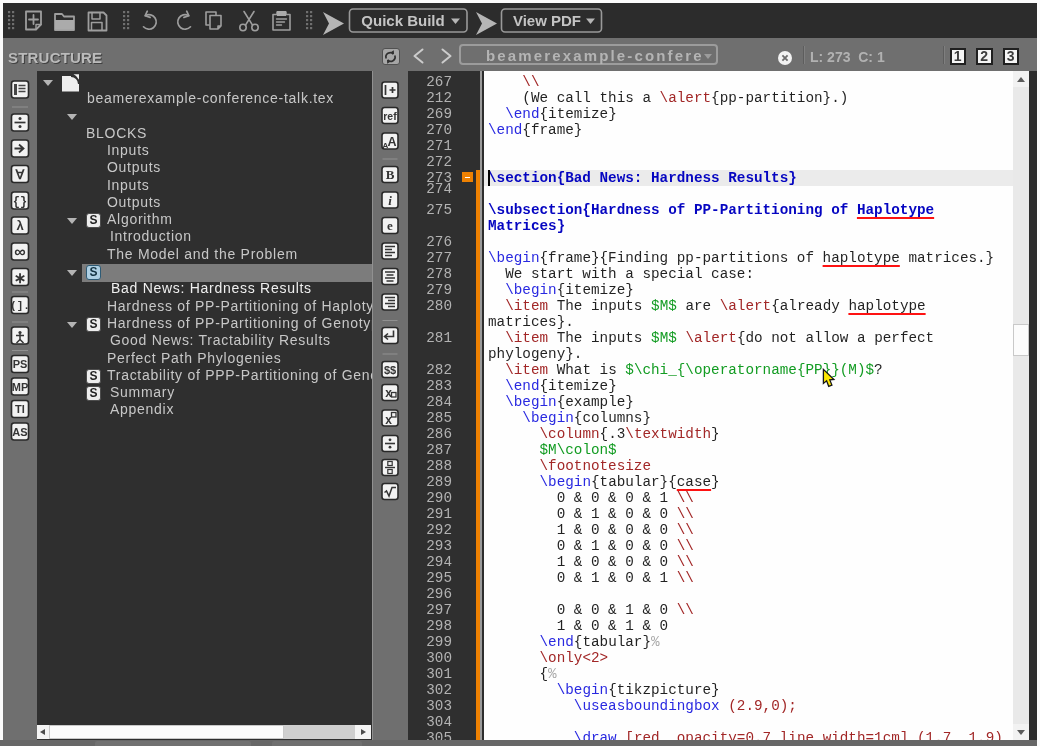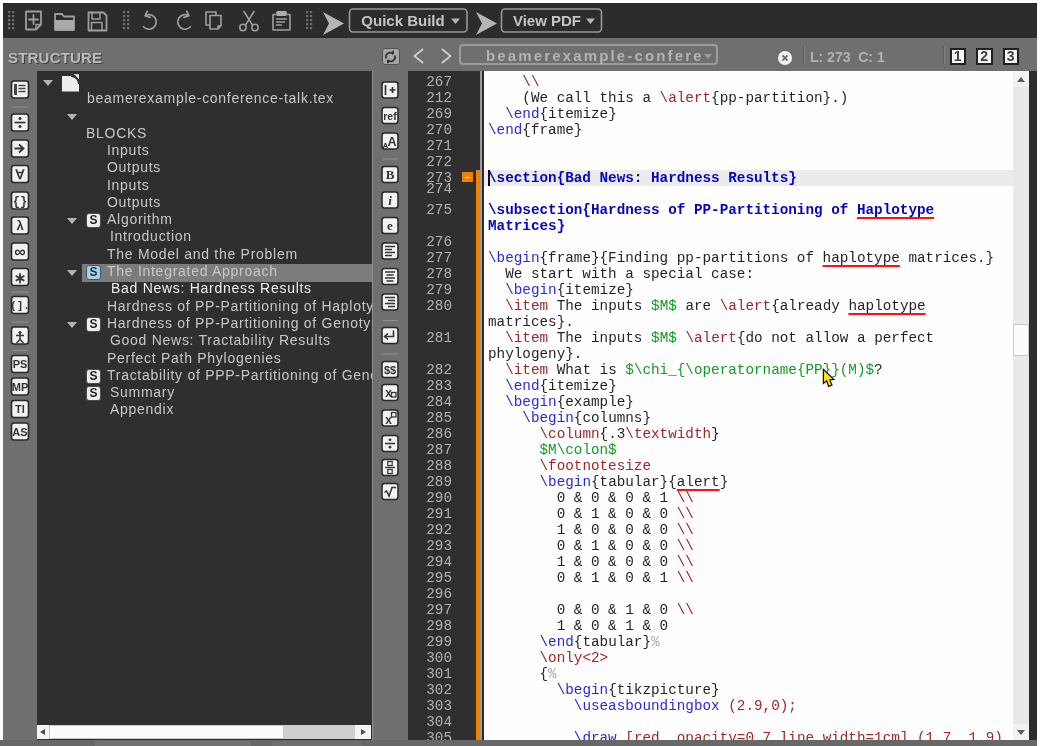--- a/index.html
+++ b/index.html
@@ -219,21 +219,20 @@
 
   <div class="trow" style="left:50px;top:3px">beamerexample-conference-talk.tex</div>
   <div class="trow" style="left:49px;top:37.6px">BLOCKS</div>
   <div class="trow" style="left:70px;top:54.9px">Inputs</div>
   <div class="trow" style="left:70px;top:72.2px">Outputs</div>
   <div class="trow" style="left:70px;top:89.5px">Inputs</div>
   <div class="trow" style="left:70px;top:106.8px">Outputs</div>
   <div class="trow" style="left:73px;top:141.4px">Introduction</div>
   <div class="trow" style="left:70px;top:124.1px">Algorithm</div>
   <div class="trow" style="left:70px;top:158.7px">The Model and the Problem</div>
-  <div class="trow" style="left:70px;top:176px">The Integrated Approach</div>
   <div class="trow" style="left:74px;top:193.3px;color:rgba(242,242,242,0.99)">Bad News: Hardness Results</div>
   <div class="trow" style="left:70px;top:210.6px">Hardness of PP-Partitioning of Haplotype M</div>
   <div class="trow" style="left:70px;top:227.9px">Hardness of PP-Partitioning of Genotype Ma</div>
   <div class="trow" style="left:73px;top:245.2px">Good News: Tractability Results</div>
   <div class="trow" style="left:70px;top:262.5px">Perfect Path Phylogenies</div>
   <div class="trow" style="left:70px;top:279.8px">Tractability of PPP-Partitioning of Genotype</div>
   <div class="trow" style="left:73px;top:297.1px">Summary</div>
   <div class="trow" style="left:73px;top:314.4px">Appendix</div>
 
   <div class="abs" style="left:0;top:654px;width:334px;height:14px;background:#cfcfcf"></div>
@@ -360,21 +359,21 @@
   <div class="r" style="top:243px">matrices}.</div>
   <div class="r" style="top:259px">  <span class="cmd">\item</span> The inputs <span class="mth">$M$</span> <span class="cmd">\alert</span>{do not allow a perfect</div>
   <div class="r" style="top:275px">phylogeny}.</div>
   <div class="r" style="top:291px">  <span class="cmd">\item</span> What is <span class="mth">$\chi_{\operatorname{PP}}(M)$</span>?</div>
   <div class="r" style="top:307px">  <span class="env">\end</span>{itemize}</div>
   <div class="r" style="top:323px">  <span class="env">\begin</span>{example}</div>
   <div class="r" style="top:339px">    <span class="env">\begin</span>{columns}</div>
   <div class="r" style="top:355px">      <span class="cmd">\column</span>{.3<span class="cmd">\textwidth</span>}</div>
   <div class="r" style="top:371px">      <span class="mth">$M\colon$</span></div>
   <div class="r" style="top:387px">      <span class="cmd">\footnotesize</span></div>
-  <div class="r" style="top:403px">      <span class="env">\begin</span>{tabular}{<span class="spl">alert</span>}</div>
+  <div class="r" style="top:403px">      <span class="env">\begin</span>{tabular}{<span class="spl">case</span>}</div>
   <div class="r" style="top:419px">        0 &amp; 0 &amp; 0 &amp; 1 <span class="cmd">\\</span></div>
   <div class="r" style="top:435px">        0 &amp; 1 &amp; 0 &amp; 0 <span class="cmd">\\</span></div>
   <div class="r" style="top:451px">        1 &amp; 0 &amp; 0 &amp; 0 <span class="cmd">\\</span></div>
   <div class="r" style="top:467px">        0 &amp; 1 &amp; 0 &amp; 0 <span class="cmd">\\</span></div>
   <div class="r" style="top:483px">        1 &amp; 0 &amp; 0 &amp; 0 <span class="cmd">\\</span></div>
   <div class="r" style="top:499px">        0 &amp; 1 &amp; 0 &amp; 1 <span class="cmd">\\</span></div>
   <div class="r" style="top:531px">        0 &amp; 0 &amp; 1 &amp; 0 <span class="cmd">\\</span></div>
   <div class="r" style="top:547px">        1 &amp; 0 &amp; 1 &amp; 0</div>
   <div class="r" style="top:563px">      <span class="env">\end</span>{tabular}<span class="com">%</span></div>
   <div class="r" style="top:579px">      <span class="cmd">\only&lt;2&gt;</span></div>

